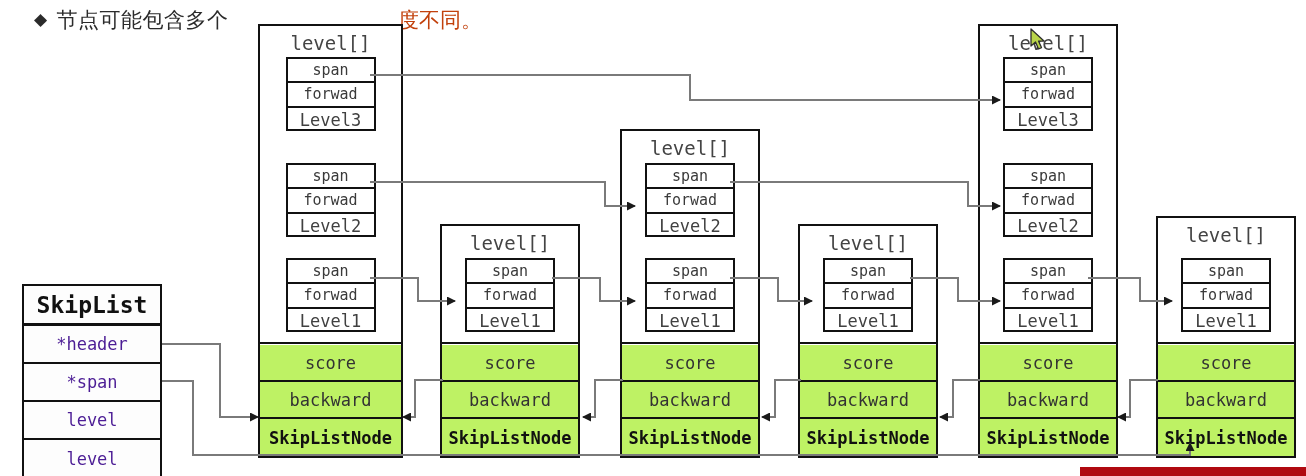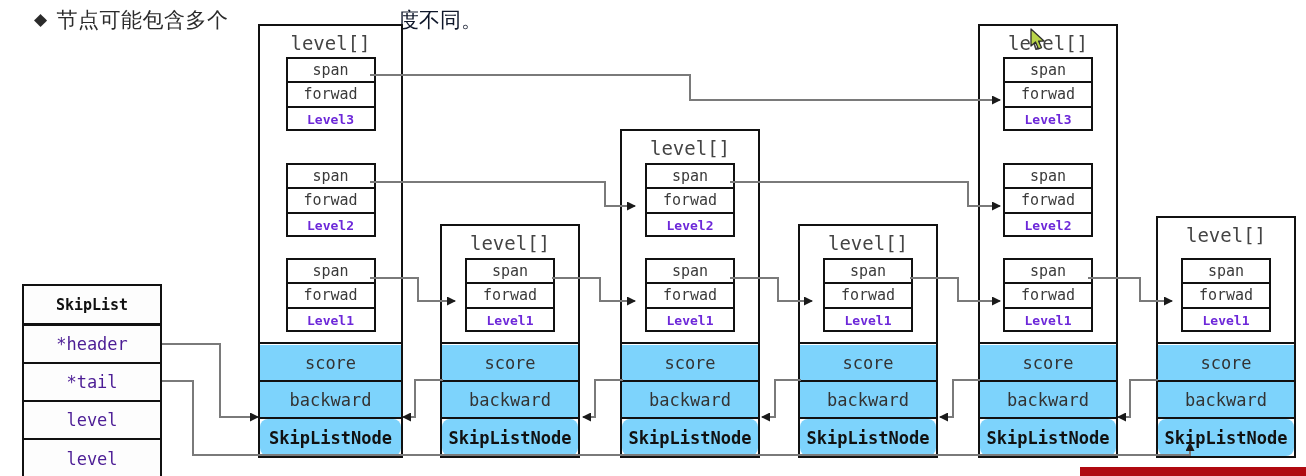--- a/index.html
+++ b/index.html
@@ -16,42 +16,42 @@
   .title-line{
     position:absolute;left:34px;top:6px;
     font-family:"DejaVu Sans","Liberation Sans",sans-serif;
     font-size:21px;color:#2b2b2b;white-space:nowrap;
     letter-spacing:.5px;
   }
   .title-line .bullet{font-size:17px;margin-right:9px;vertical-align:2px;}
   .title-tail{
     position:absolute;left:398px;top:6px;
     font-family:"DejaVu Sans","Liberation Sans",sans-serif;
-    font-size:21px;color:#0f172a;white-space:nowrap;
+    font-size:21px;color:#c2410c;white-space:nowrap;
   }
 
   
   .box{
     position:absolute;box-sizing:border-box;
     border:2.5px solid #111;background:#fff;
   }
   .cell{
     box-sizing:border-box;
     border-bottom:2.5px solid #111;
     background:#fdfdfd;
     display:flex;align-items:center;justify-content:center;
     font-size:17px;color:#4c1d95;
     font-family:"DejaVu Sans Mono","Liberation Mono",monospace;
   }
   .cell:last-child{border-bottom:none;}
 
   
   #skiplist-box{left:22px;top:284px;width:140px;height:200px;}
   #skiplist-box .cell{height:38px;}
-  #skiplist-box .hdr{height:40px;font-size:15px;font-weight:bold;color:#111;border-bottom:3px solid #111;}
+  #skiplist-box .hdr{height:40px;font-size:23px;font-weight:bold;color:#111;border-bottom:3px solid #111;}
 
   
   .node{position:absolute;box-sizing:border-box;border:2.5px solid #111;background:#fff;margin-top:16px;}
   .node .levelarea{
     position:absolute;left:0;top:0;right:0;
     box-sizing:border-box;border-bottom:2.5px solid #111;
   }
   .node .levelcap{
     position:absolute;left:0;right:0;top:4px;height:26px;
     display:flex;align-items:center;justify-content:center;
@@ -63,31 +63,31 @@
     border:2.5px solid #111;background:#fff;
     width:90px;height:74px;left:50%;margin-left:-45px;
   }
   .lvlblock .lc{
     box-sizing:border-box;height:24.33px;
     border-bottom:2px solid #111;
     display:flex;align-items:center;justify-content:center;
     font-size:15px;color:#3a3a3a;
     font-family:"DejaVu Sans Mono","Liberation Mono",monospace;
   }
-  .lvlblock .lc:last-child{border-bottom:none;font-weight:bold;color:#6d28d9;font-size:13px;}
+  .lvlblock .lc:last-child{border-bottom:none;font-weight:normal;color:#404040;font-size:17px;}
 
   .node .tailrows{position:absolute;left:0;right:0;bottom:0;}
   .node .trow{
     box-sizing:border-box;height:37px;
-    border-bottom:2.5px solid #111;background:#7dd3fc;
+    border-bottom:2.5px solid #111;background:#bef264;
     display:flex;align-items:center;justify-content:center;
     font-size:17px;color:#333;
     font-family:"DejaVu Sans Mono","Liberation Mono",monospace;
   }
-  .node .trow:last-child{border-bottom:none;font-weight:bold;color:#111;font-size:17px;border-radius:8px;}
+  .node .trow:last-child{border-bottom:none;font-weight:bold;color:#111;font-size:17px;}
 
   
   #wires{position:absolute;left:0;top:0;width:1306px;height:476px;pointer-events:none;}
 
   
   #redbar{
     position:absolute;left:1080px;top:467px;width:226px;height:9px;
     background:#b00910;
   }
 
@@ -100,21 +100,21 @@
 <div id="stage">
 
   <div class="title-line">
     <span class="bullet">◆</span><span>节点可能包含多个</span>
   </div>
   <div class="title-tail">度不同。</div>
 
   <div class="box" id="skiplist-box">
     <div class="cell hdr">SkipList</div>
     <div class="cell">*header</div>
-    <div class="cell">*tail</div>
+    <div class="cell">*span</div>
     <div class="cell">level</div>
     <div class="cell">level</div>
   </div>
 
   <div id="nodes-layer">
       <div class="node" style="left: 258px; top: 8px; width: 145px; height: 434px;">
         <div class="levelarea" style="height: 318px;">
           <div class="levelcap">level[]</div>
           <div class="lvlblock" style="top: 31px;">
             <div class="lc">span</div>

